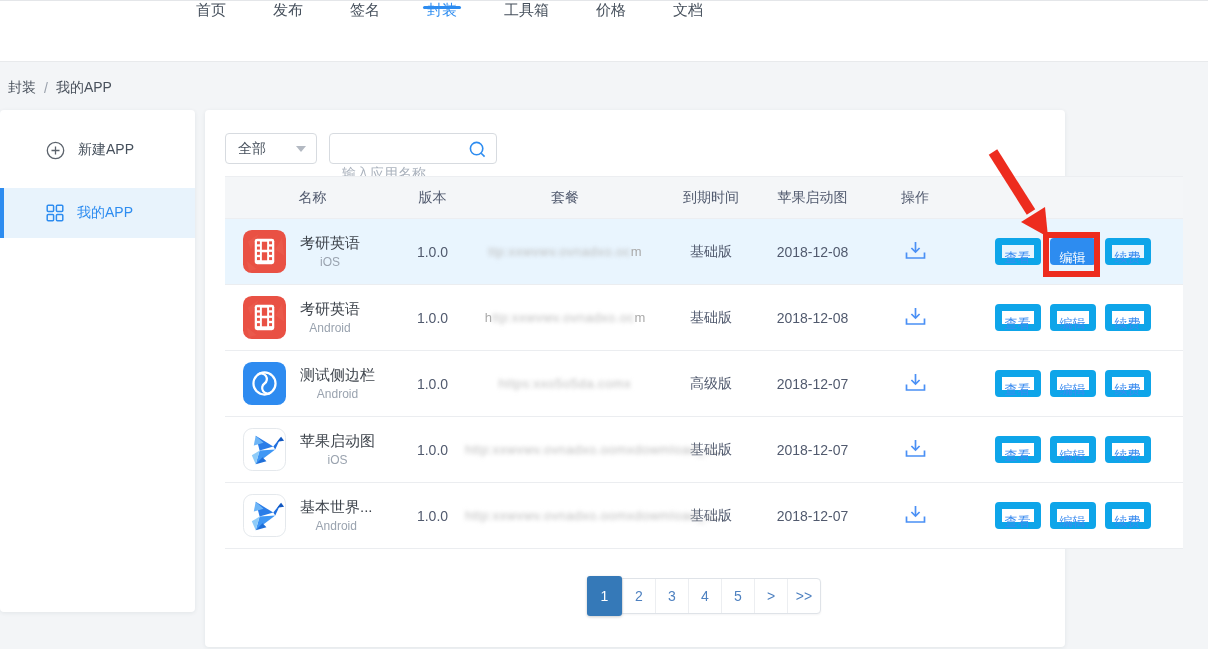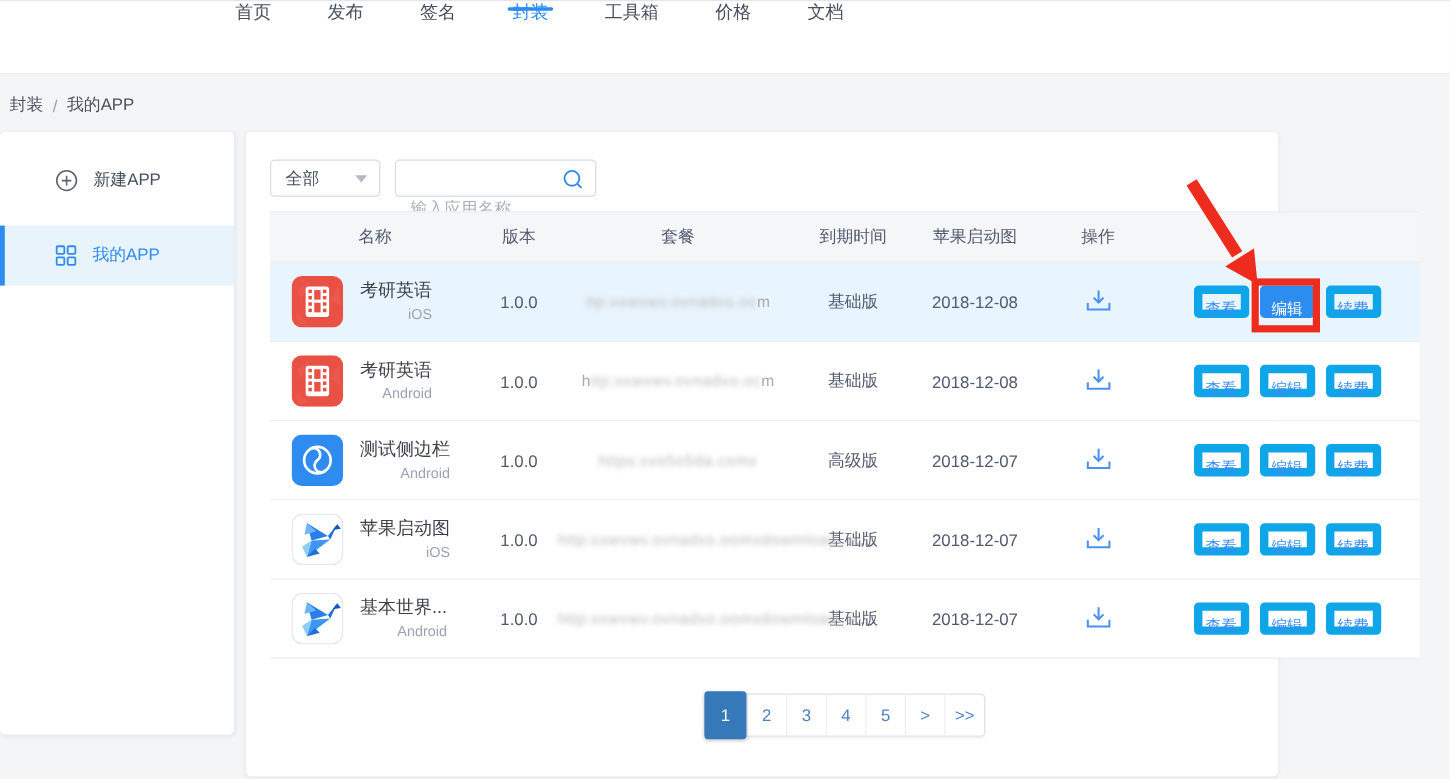--- a/index.html
+++ b/index.html
@@ -94,21 +94,21 @@
     grid-template-columns:175px 65px 200px 92px 111px 94px 1fr;
     align-items:center;
   }
   .thead{
     height:43px;background:#f4f6f8;border-top:1px solid #eceef1;border-bottom:1px solid #eceef1;
     font-size:14px;font-weight:400;color:#49525e;
   }
   .th,.td{text-align:center;font-size:14px;color:#515a6e;}
   .tr{height:66px;border-bottom:1px solid #ebedf0;background:#fff;}
   .tr.hl{background:var(--row-highlight);}
-  .td.c1{display:flex;align-items:center;gap:14px;padding-left:18px;text-align:right;}
+  .td.c1{display:flex;align-items:center;gap:14px;padding-left:18px;text-align:center;}
   .appicon{width:43px;height:43px;flex:0 0 43px;display:block;}
   .nm .t{font-size:15px;color:#3d434b;line-height:19px;}
   .nm .s{font-size:12px;color:#9aa3af;line-height:16px;margin-top:2px;}
   .blurwrap{white-space:nowrap;color:#9c9c9c;font-size:13px;}
   .blurred{filter:blur(2.2px);color:#bdbdbd;letter-spacing:.5px;}
   .urltail,.urlpre{color:#a9a9a9;}
   .dl{display:inline-block;cursor:pointer;line-height:0;}
   .ops{display:flex;justify-content:center;gap:9px;align-items:center;}
   .btn{
     width:46px;height:27px;border:7px solid #0ea5e9;border-radius:4px;background:transparent;

